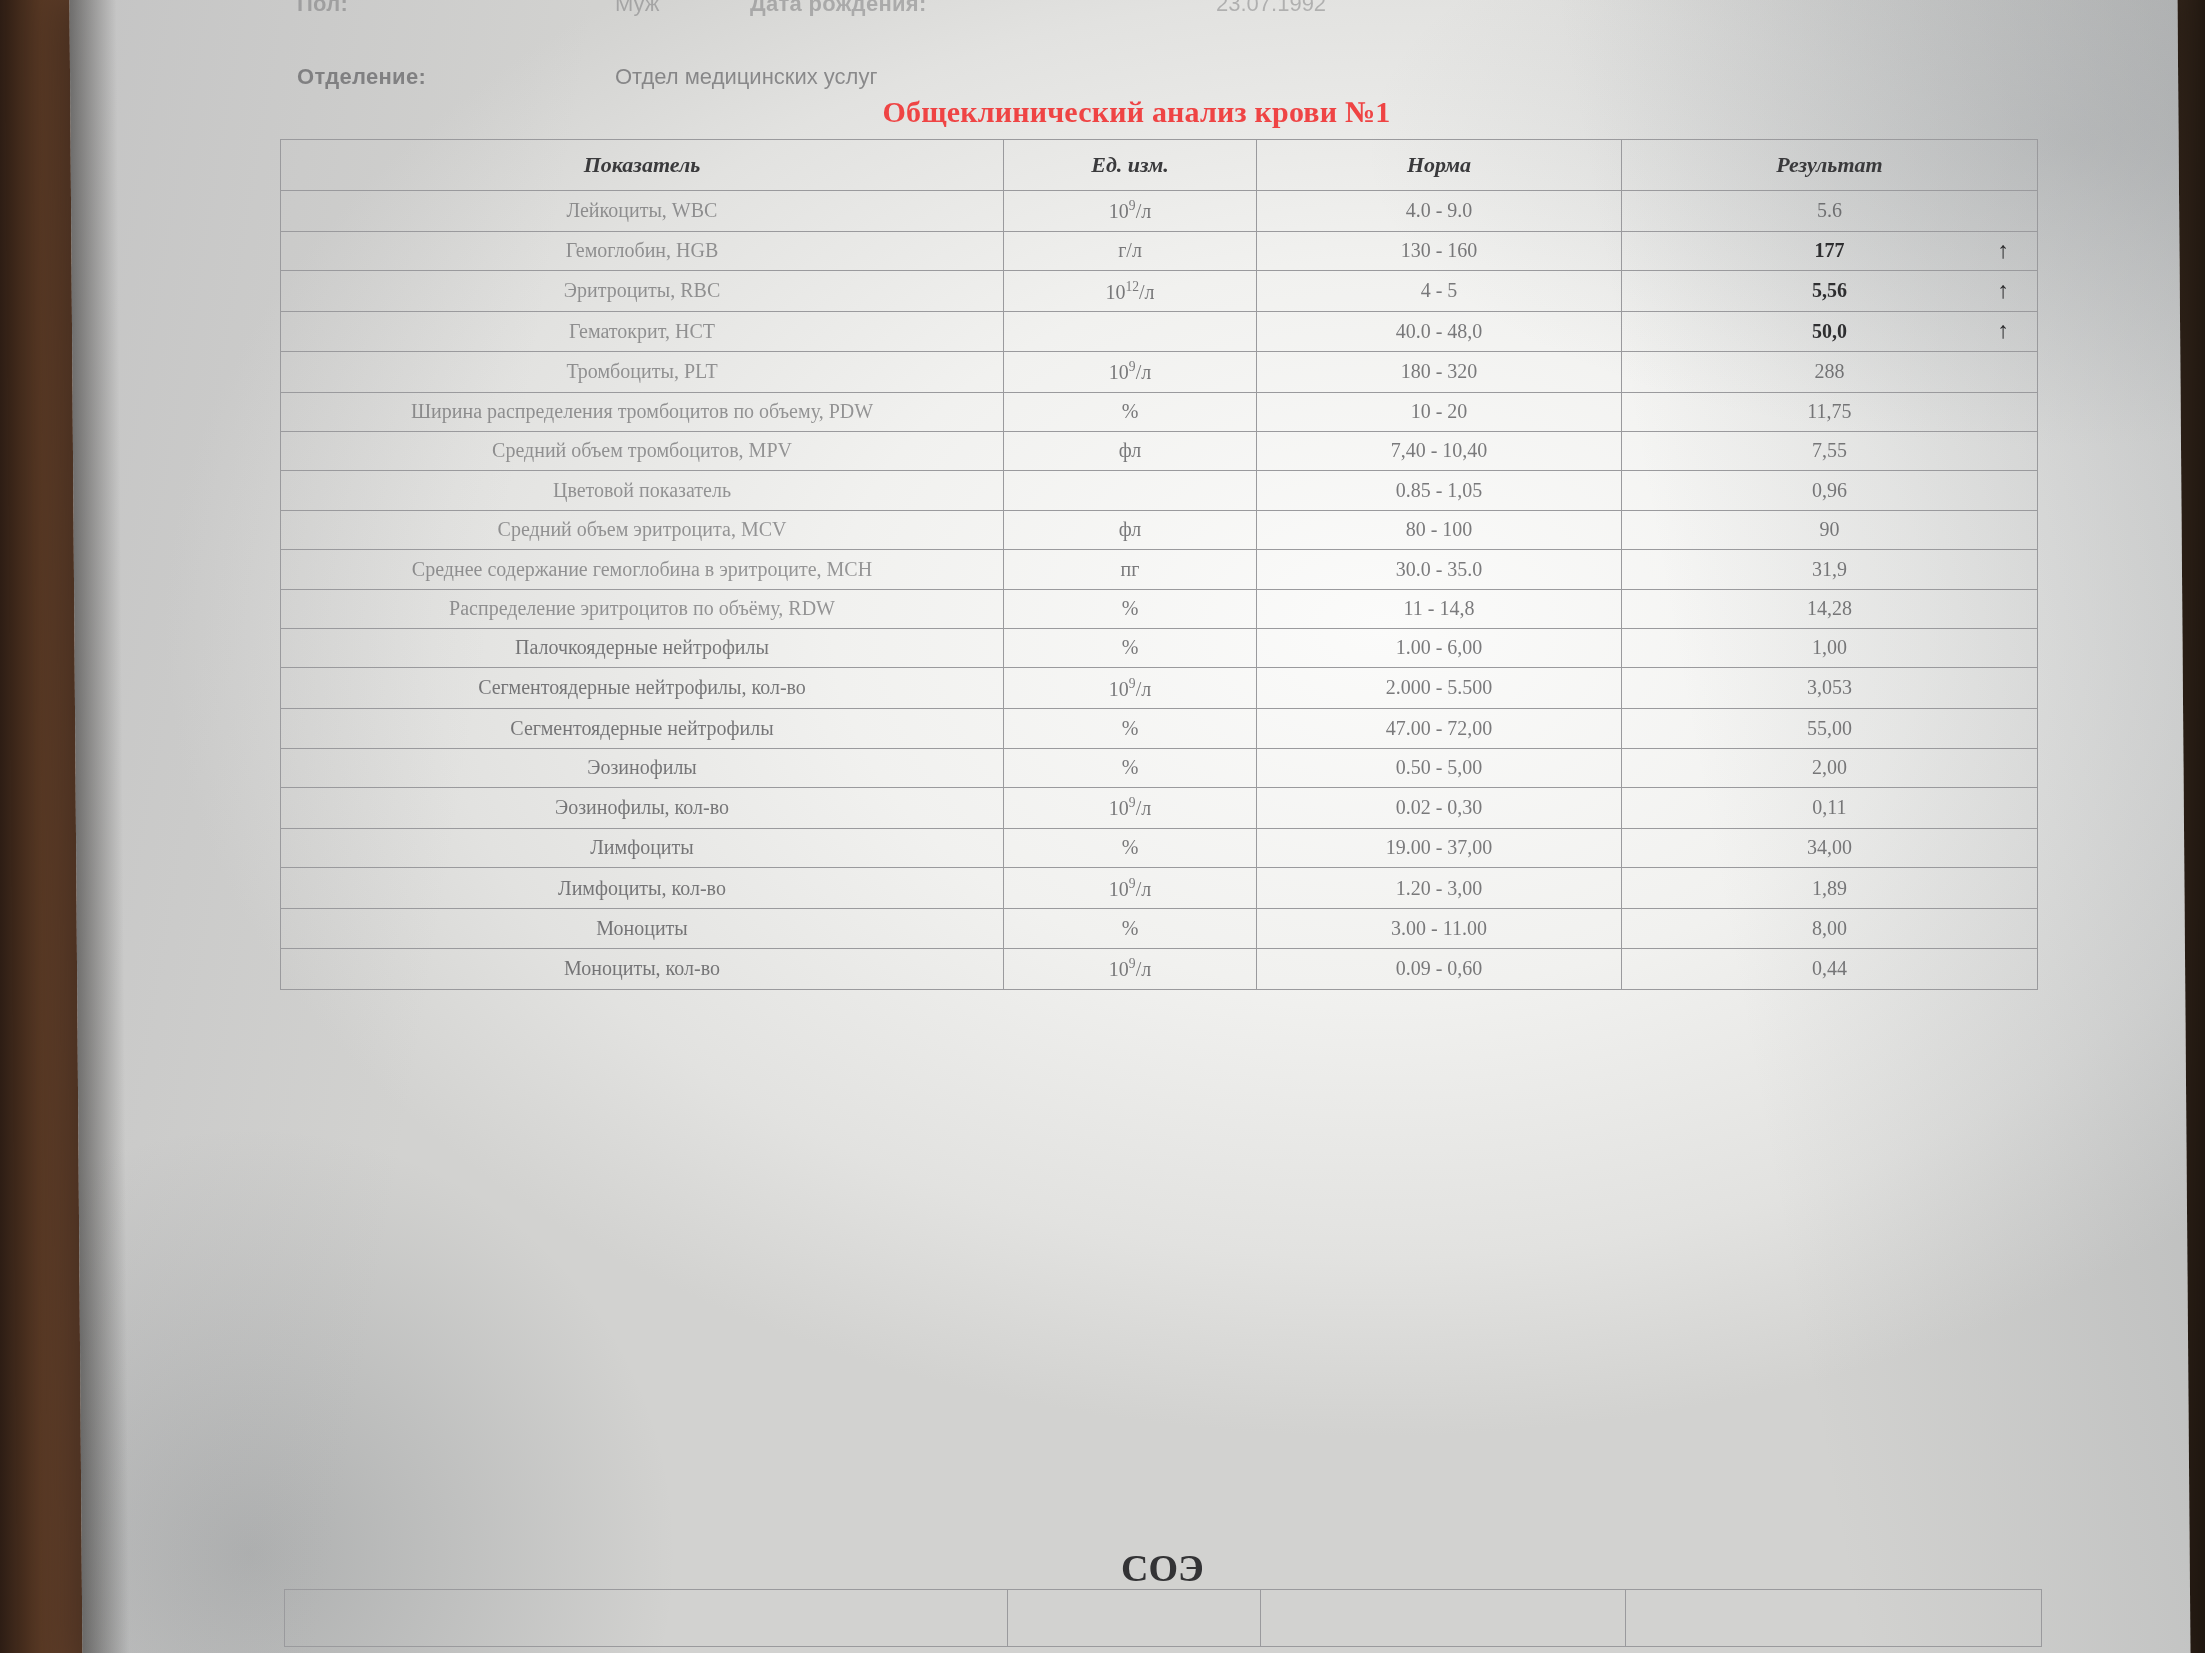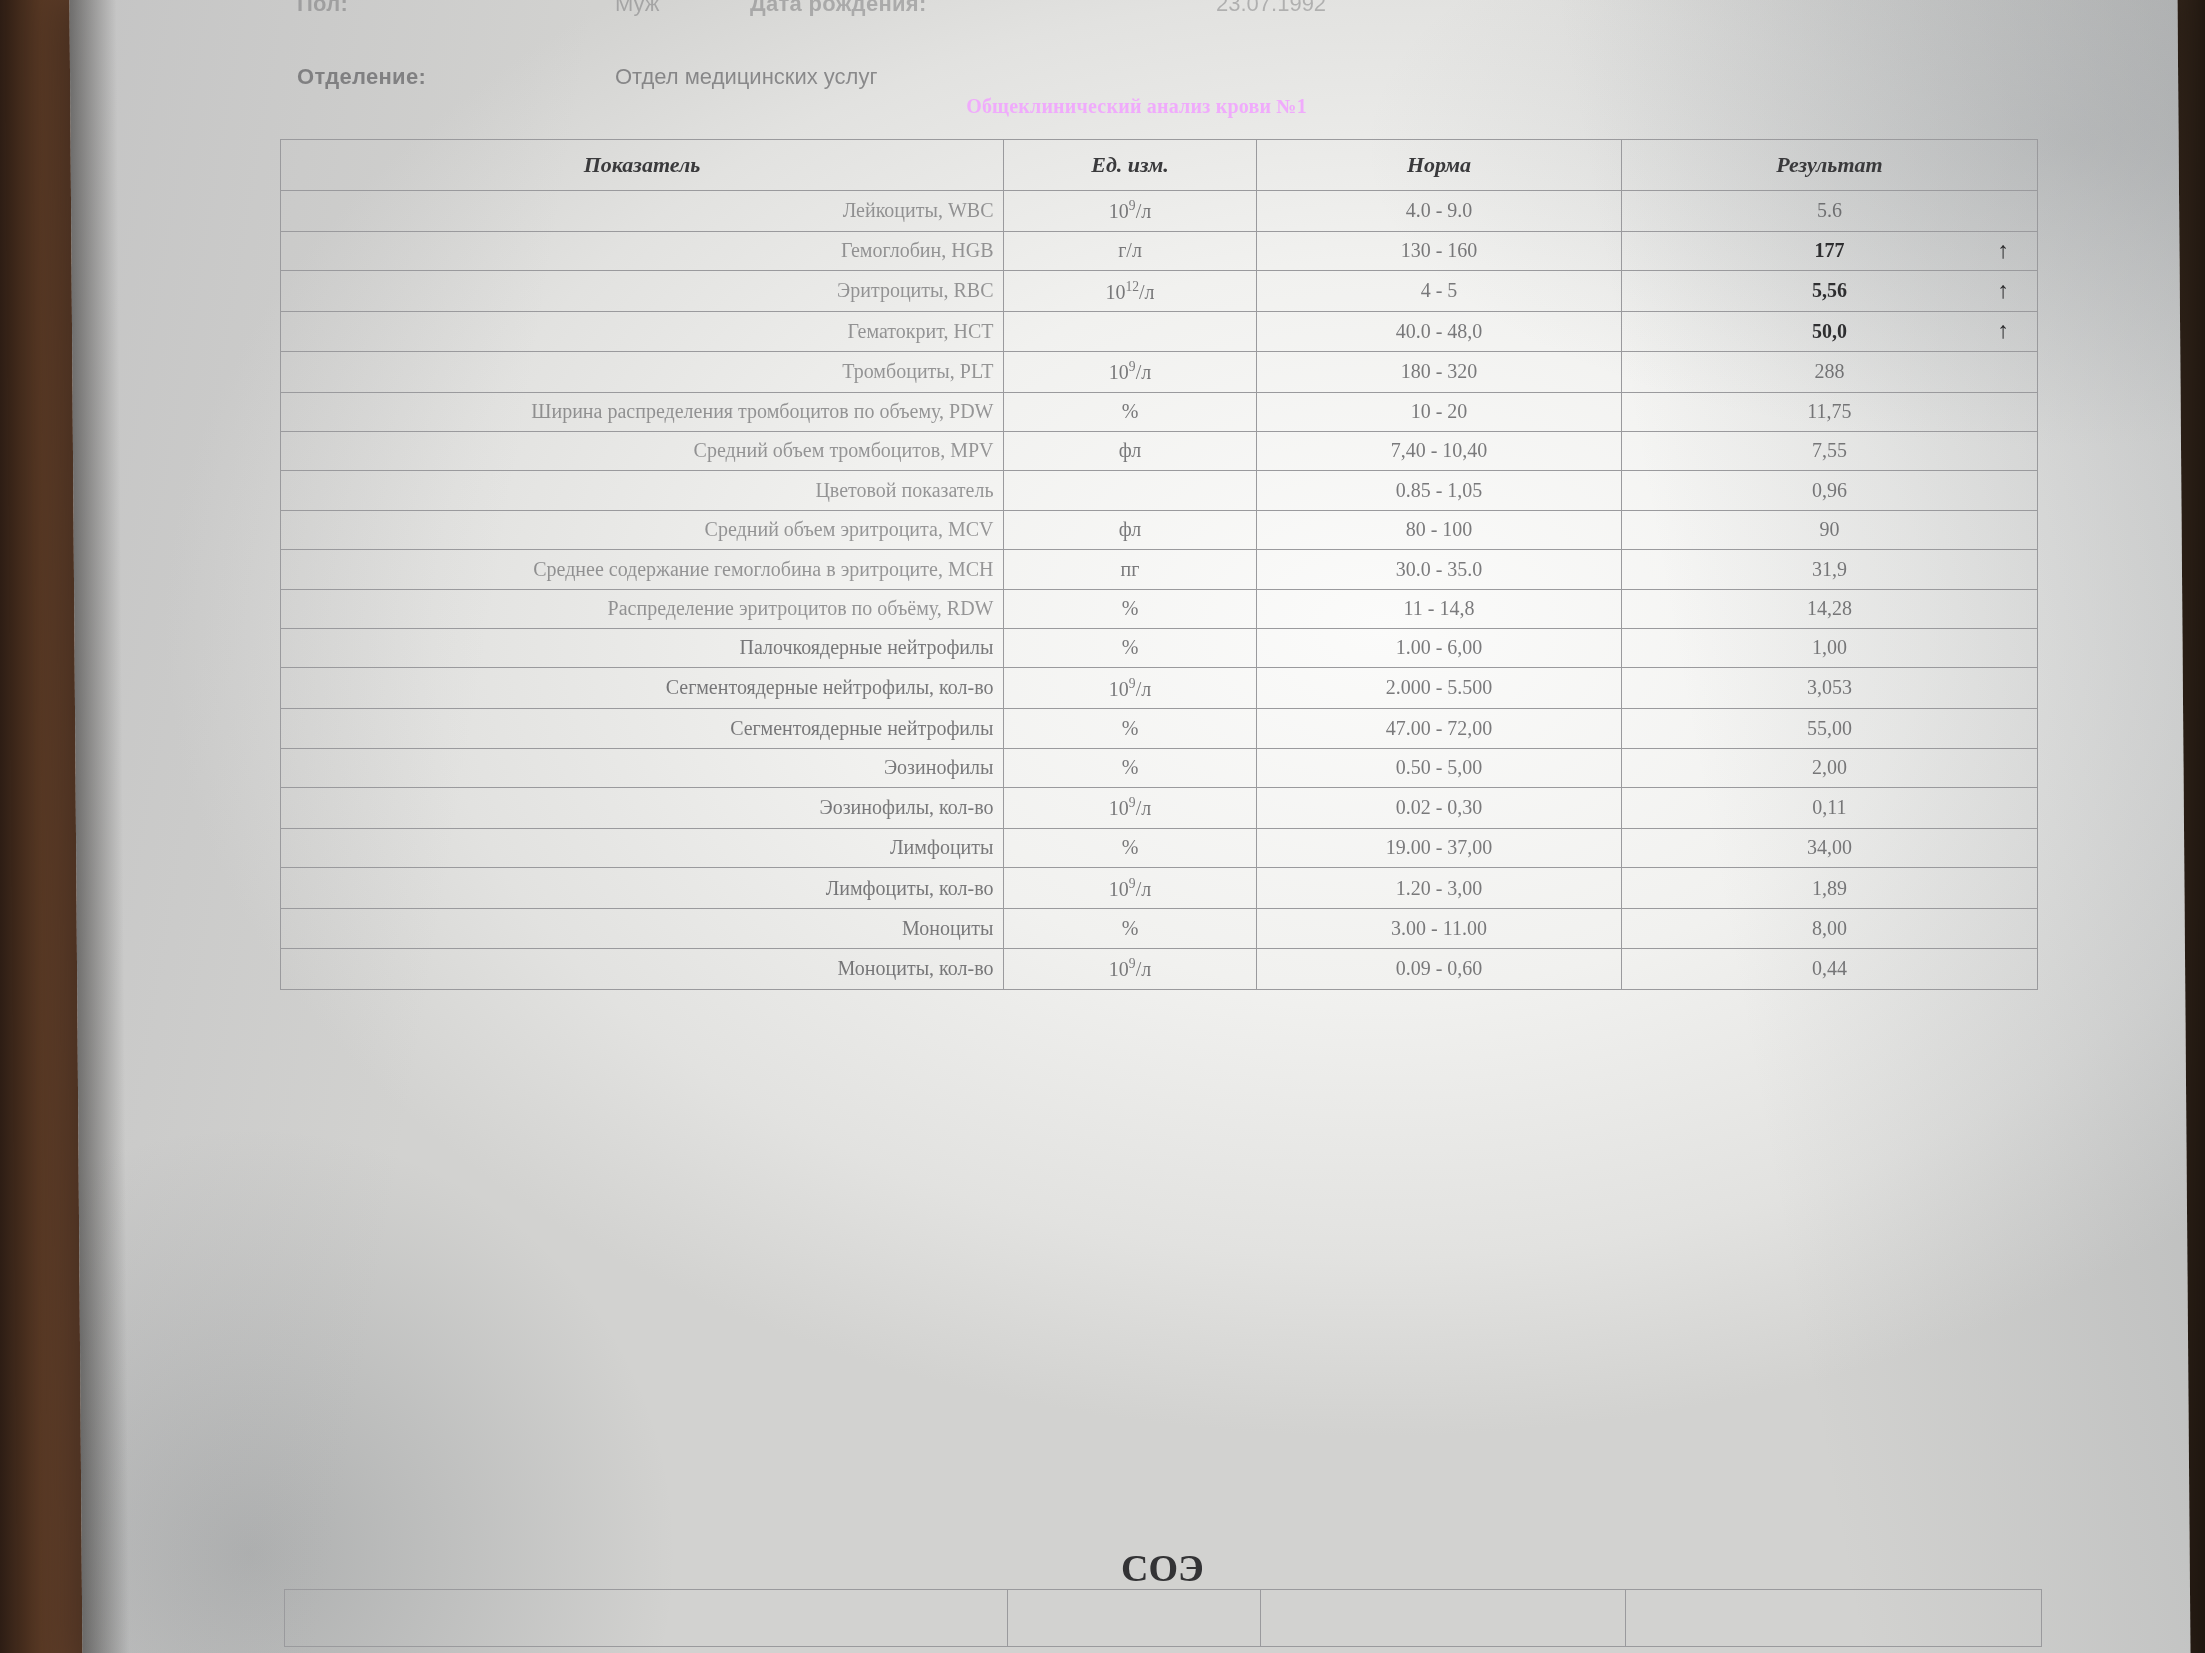--- a/index.html
+++ b/index.html
@@ -90,23 +90,23 @@
   .row-top .hdr-mid { font-weight: bold; width: 466px; }
   .row-dept { left: 297px; top: 38px; opacity: 0.52; }
   .row-dept .hdr-label { width: 318px; margin-top: 26px; }
 
   .doc-title {
     position: absolute;
     left: 0; right: 0;
     top: 95px;
     text-align: center;
     font-family: "Liberation Serif", serif;
-    font-size: 20px;
-    font-weight: bold;
-    color: #f0abfc;
+    font-size: 30px;
+    font-weight: bold;
+    color: #ef4444;
     letter-spacing: 0.2px;
     padding-left: 68px;
   }
 
   
   table.rep {
     position: absolute;
     left: 280px;
     top: 139px;
     width: 1757px;
@@ -129,21 +129,21 @@
     font-size: 22px;
     text-align: center;
     color: #3a3a3c;
     height: 35px;
   }
   col.c-name  { width: 723px; }
   col.c-unit  { width: 253px; }
   col.c-norm  { width: 365px; }
   col.c-res   { width: 416px; }
 
-  td.name { text-align: right; padding-left: 15px; }
+  td.name { text-align: center; padding-left: 15px; }
   td.unit, td.norm { text-align: center; }
   td.res  { text-align: center; position: relative; font-weight: normal; }
   td.res.flag { font-weight: bold; color: #2e2e30; font-family: Liberation Serif, serif; }
   .arrow {
     position: absolute;
     right: 28px;
     top: 50%;
     transform: translateY(-52%);
     font-size: 23px;
     font-weight: bold;

